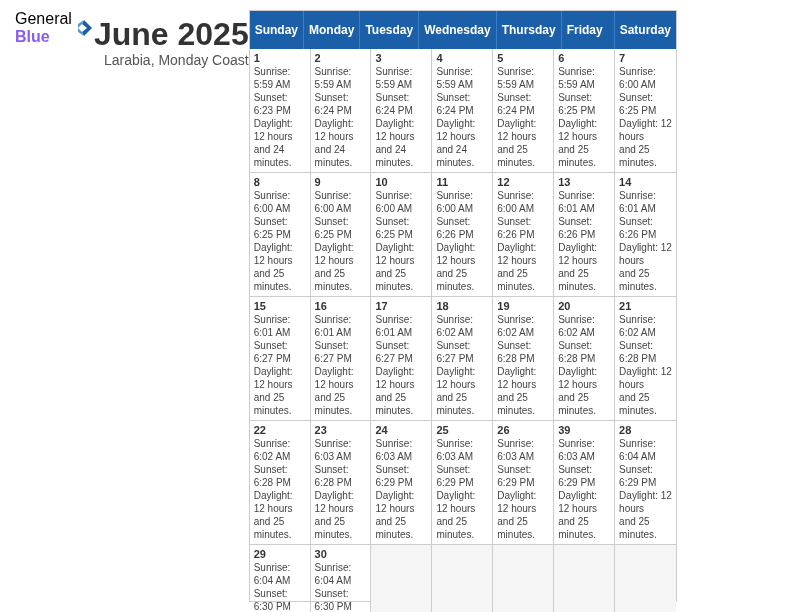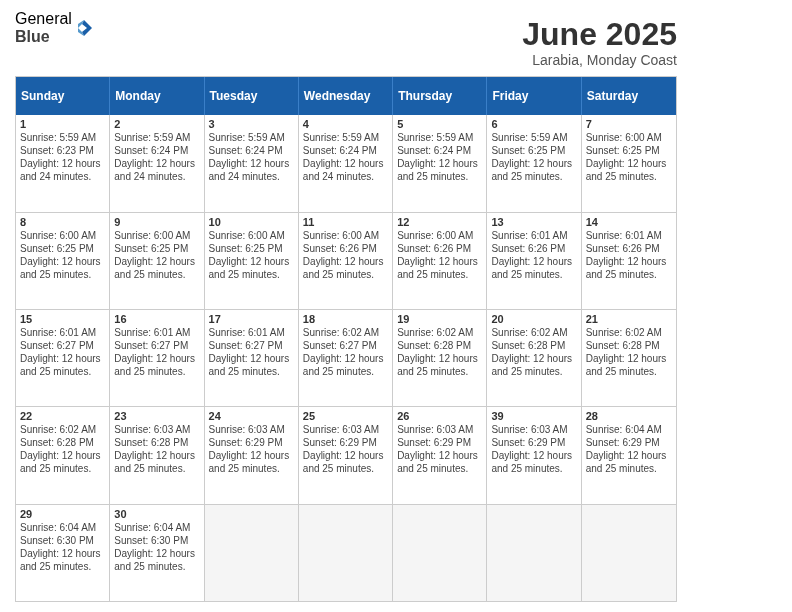--- a/index.html
+++ b/index.html
@@ -8,21 +8,21 @@
       height: 612px;
       font-family: Arial, sans-serif;
       background: #fff;
       overflow: hidden;
     }
     .page {
       width: 692px;
       height: 612px;
       padding: 10px 15px;
       display: flex;
-      flex-direction: column;
+      flex-direction: row;
     }
     .header {
       display: flex;
       justify-content: space-between;
       align-items: flex-start;
       margin-bottom: 8px;
     }
     .logo {
       display: flex;
       align-items: center;
@@ -107,21 +107,21 @@
     }
   </style>
 </head>
 <body>
 
 <div class="page">
   <div class="header">
     <div class="logo">
       <div class="logo-text">
         <span>General</span>
-        <span style="color:#404040;font-weight:bold;font-size:16px;">Blue</span>
+        <span style="color:#8b5cf6;font-weight:bold;font-size:16px;">Blue</span>
       </div>
       <svg class="logo-icon" viewBox="0 0 20 20">
         <path d="M10 2 L18 10 L10 18 L8 14 L13 10 L8 6 Z" fill="#1a5fa8"></path>
         <path d="M4 6 L10 2 L8 6 L4 10 L8 14 L10 18 L4 14 Z" fill="#5599cc"></path>
       </svg>
     </div>
     <div class="title-block">
       <div class="month-title">June 2025</div>
       <div class="location">Larabia, Monday Coast</div>
     </div>

